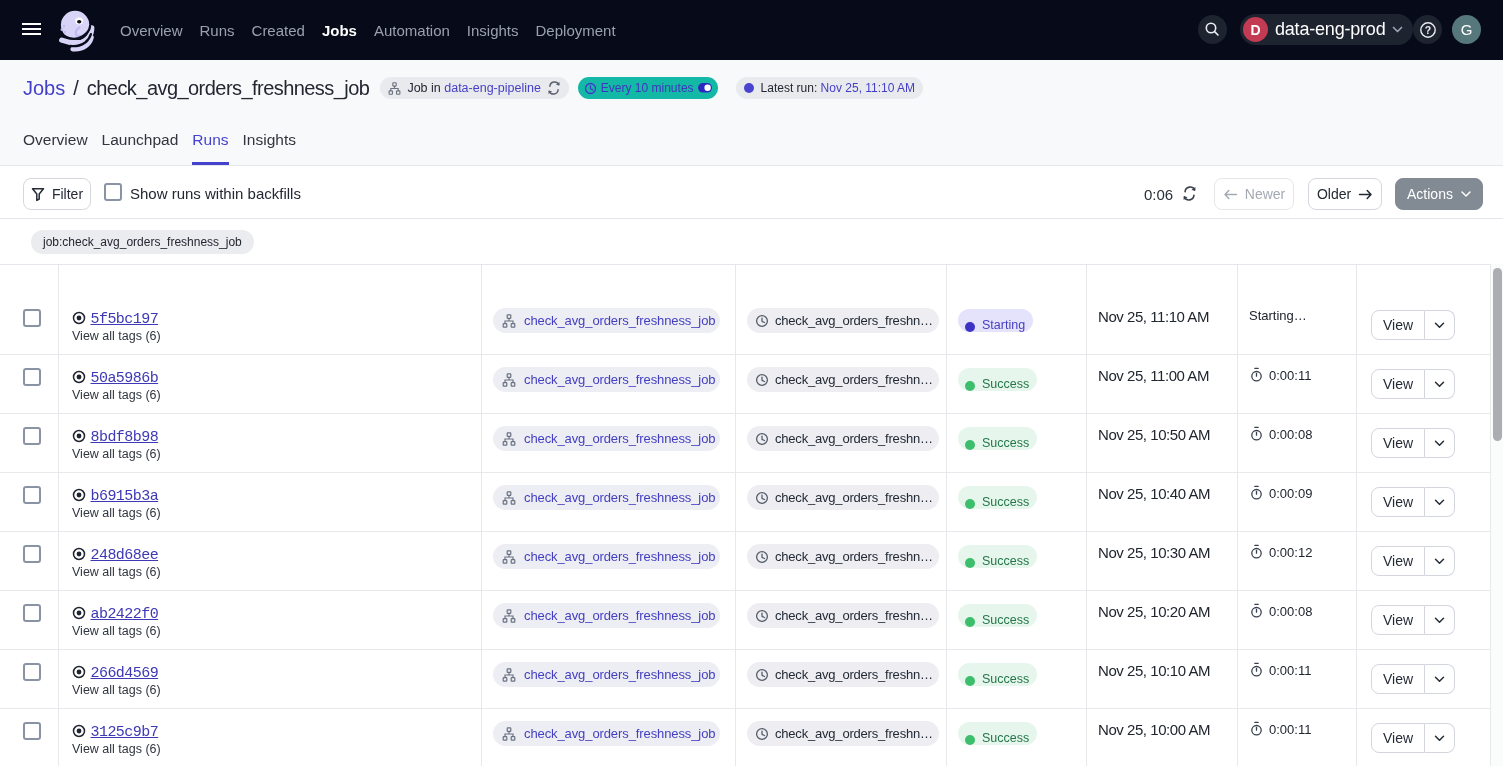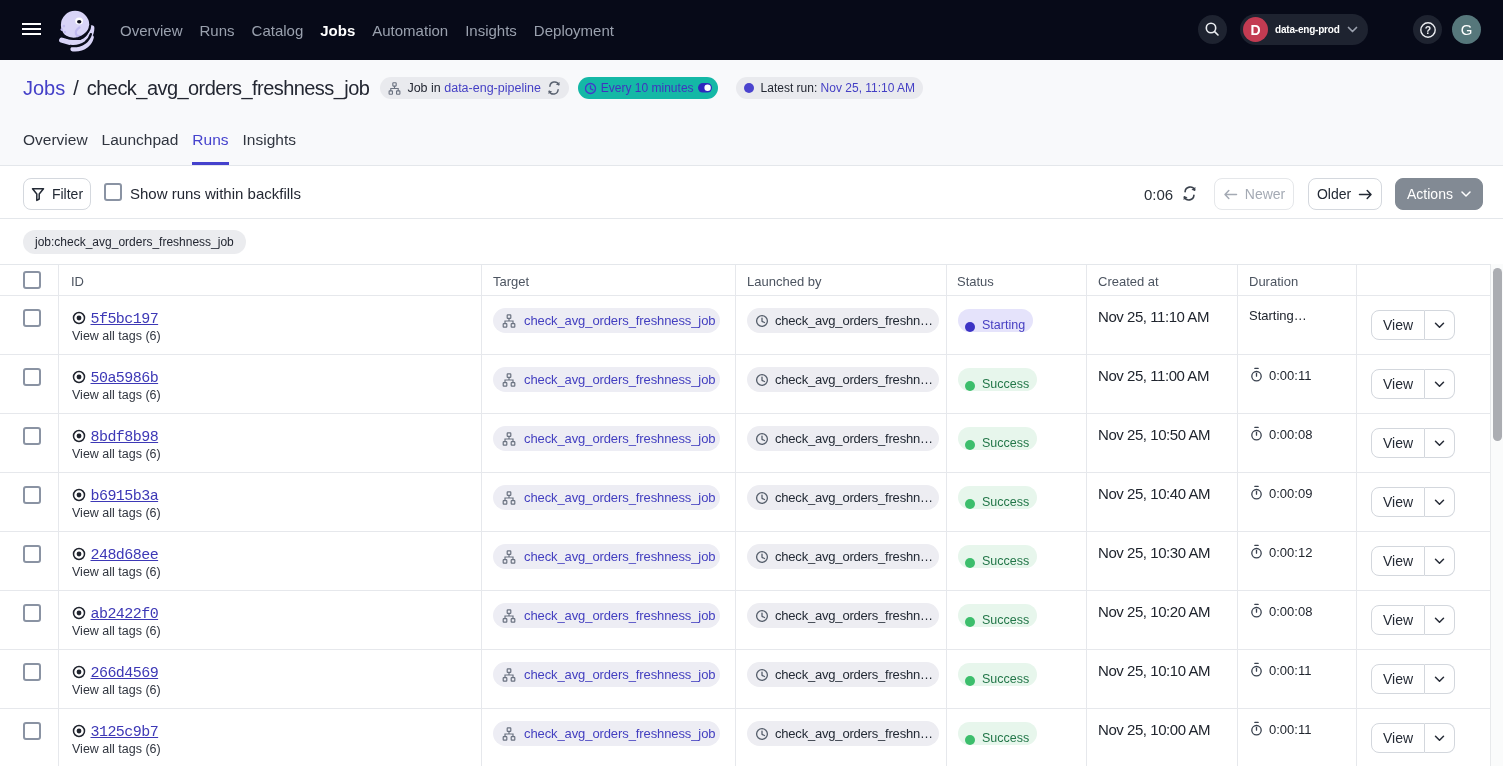--- a/index.html
+++ b/index.html
@@ -11,21 +11,21 @@
 .nav { position:absolute; left:0; top:0; width:1503px; height:60px; background:#070A18; }
 .burger { position:absolute; left:22px; top:23px; width:19px; }
 .burger div { height:2px; background:#fff; margin-bottom:3px; }
 .logo { position:absolute; left:56px; top:9px; }
 .navlinks { position:absolute; left:120px; top:0; height:60px; display:flex; align-items:center; gap:17px; }
 .navlinks a { color:#9AA1AE; font-size:15px; text-decoration:none; }
 .navlinks a.active { color:#fff; font-weight:bold; }
 .nav-circle { position:absolute; top:15px; width:29px; height:29px; border-radius:50%; background:#1E2330; display:flex; align-items:center; justify-content:center; }
 .wspill { position:absolute; left:1240px; top:14px; height:31px; border-radius:16px; background:#1E2330; display:flex; align-items:center; padding:0 10px 0 3px; }
 .wsavatar { width:25px; height:25px; border-radius:50%; background:#C33B52; color:#fff; font-size:14px; font-weight:bold; display:flex; align-items:center; justify-content:center; }
-.wsname { color:#fff; font-size:10px; font-weight:bold; margin:0 7px 0 7px; letter-spacing:-0.2px; }
+.wsname { color:#fff; font-size:18px; font-weight:normal; margin:0 7px 0 7px; letter-spacing:-0.2px; }
 .gavatar { position:absolute; left:1452px; top:15px; width:29px; height:29px; border-radius:50%; background:#56777B; color:#fff; font-size:15px; display:flex; align-items:center; justify-content:center; }
 
 
 .header { position:absolute; left:0; top:60px; width:1503px; height:106px; background:#F8F9FB; border-bottom:1px solid #E4E7EB; }
 .crumbrow { position:absolute; left:23px; top:16px; height:24px; display:flex; align-items:center; }
 .crumbrow .jobs { color:#4440C8; font-size:20px; }
 .crumbrow .sep { color:#232732; font-size:20px; margin:0 8px; }
 .crumbrow .title { color:#232732; font-size:20px; letter-spacing:-0.55px; }
 .chip { display:inline-flex; align-items:center; height:22px; border-radius:11px; background:#E9EAEE; padding:0 8px; font-size:12.5px; color:#232732; }
 .chip.purple { background:#14b8a6; color:#4034BE; }
@@ -41,21 +41,21 @@
 .filterbtn { position:absolute; left:23px; top:12px; width:68px; }
 .cbx { position:absolute; width:18px; height:18px; border:2px solid #8A93A3; border-radius:3px; background:#fff; }
 .backfill-label { position:absolute; left:130px; top:19px; font-size:15px; color:#232732; }
 .elapsed { position:absolute; left:1144px; top:20px; font-size:15px; color:#2A3038; }
 .refresh2 { position:absolute; left:1182px; top:20px; }
 .newerbtn { position:absolute; left:1214px; top:12px; width:80px; border-color:#E5E7EA; color:#A4AAB4; }
 .olderbtn { position:absolute; left:1308px; top:12px; width:74px; }
 .actionsbtn { position:absolute; left:1395px; top:12px; width:88px; background:#828A94; border-color:#828A94; color:#fff; }
 
 
-.tagrow { position:absolute; left:0; top:220px; width:1188px; height:44px; background:#fff; }
+.tagrow { position:absolute; left:8px; top:220px; width:1188px; height:44px; background:#fff; }
 .jobtag { position:absolute; left:23px; top:10px; height:24px; border-radius:12px; background:#EBECEF; color:#232732; font-size:12px; display:inline-flex; align-items:center; padding:0 12px; }
 
 
 .table { position:absolute; left:0; top:264px; width:1503px; height:502px; background:#fff; border-top:1px solid #E4E7EB; overflow:hidden; }
 .thead { position:absolute; left:0; top:0; width:1503px; height:31px; border-bottom:1px solid #E6E8EC; font-size:13px; color:#4C5460; }
 .thead span { position:absolute; top:9px; }
 .vline { position:absolute; top:0; bottom:0; width:1px; background:#E6E8EC; }
 .row { position:absolute; left:0; width:1503px; height:59px; border-bottom:1px solid #E6E8EC; }
 .idline { position:absolute; left:72px; top:14.5px; display:flex; align-items:flex-start; }
 .runid { font-family:"Liberation Mono", monospace; font-size:15px; line-height:15px; letter-spacing:-0.55px; color:#3D38B6; margin-left:4.5px; margin-top:1px;text-decoration:underline; }
@@ -99,21 +99,21 @@
       <circle cx="8.9" cy="23.1" r="1.2" fill="#C3BCF1"></circle>
       <path d="M5.7 31.1 Q15 34.8 25.8 33.2 Q32.6 30.3 34.9 24.4 Q35.8 21.6 35.8 18.9" stroke="#D8D4F7" stroke-width="5.2" fill="none" stroke-linecap="round"></path>
       <path d="M16.8 40.1 Q24.5 40.9 30.4 36.4 Q34.2 33.3 35.4 28.4" stroke="#D8D4F7" stroke-width="4.8" fill="none" stroke-linecap="round"></path>
       <path d="M8.6 27.2 Q15.5 31.2 22.5 29 Q29.5 26.6 32.6 21.6 Q33.9 19.4 34 17.2" stroke="#0A0D1B" stroke-width="2.3" fill="none" stroke-linecap="round"></path>
       <path d="M14.4 37 Q22.8 38.1 29.2 33.5 Q33.4 30.2 34.9 25.1" stroke="#0A0D1B" stroke-width="2.3" fill="none" stroke-linecap="round"></path>
     </svg>
   </div>
   <div class="navlinks">
     <a>Overview</a>
       <a>Runs</a>
-      <a>Catalog</a>
+      <a>Created</a>
       <a class="active">Jobs</a>
       <a>Automation</a>
       <a>Insights</a>
       <a>Deployment</a>
   </div>
   <div class="nav-circle" style="left:1198px;">
     <svg width="17" height="17" viewBox="0 0 17 17" fill="none">
         <circle cx="7" cy="7" r="4.7" stroke="#EBEDF1" stroke-width="1.6"></circle>
         <path d="M10.6 10.6 L14 14" stroke="#EBEDF1" stroke-width="1.6" stroke-linecap="round"></path>
       </svg>
@@ -207,29 +207,20 @@
         <path d="M1 1 L5 5 L9 1" stroke="#fff" stroke-width="1.5" stroke-linecap="round" stroke-linejoin="round"></path>
       </svg>
   </div>
 </div>
 
 <div class="tagrow">
     <div class="jobtag">job:check_avg_orders_freshness_job</div>
   </div>
 
 <div class="table" id="tbl">
-    <div class="thead">
-      <div class="cbx" style="left:23px; top:6px;"></div>
-      <span style="left:71px;">ID</span>
-      <span style="left:493px;">Target</span>
-      <span style="left:747px;">Launched by</span>
-      <span style="left:957px;">Status</span>
-      <span style="left:1098px;">Created at</span>
-      <span style="left:1249px;">Duration</span>
-    </div>
     <div class="row" style="top:31px;">
       <div class="cbx" style="left:23px; top:13px;"></div>
       <div class="idline">
         <svg width="14" height="14" viewBox="0 0 14 14" fill="none">
           <circle cx="7" cy="7" r="5.5" stroke="#20242E" stroke-width="1.5"></circle>
           <circle cx="7" cy="7" r="2.4" fill="#20242E"></circle>
         </svg>
         <span class="runid">5f5bc197</span>
       </div>
       <div class="viewtags">View all tags (6)</div>

